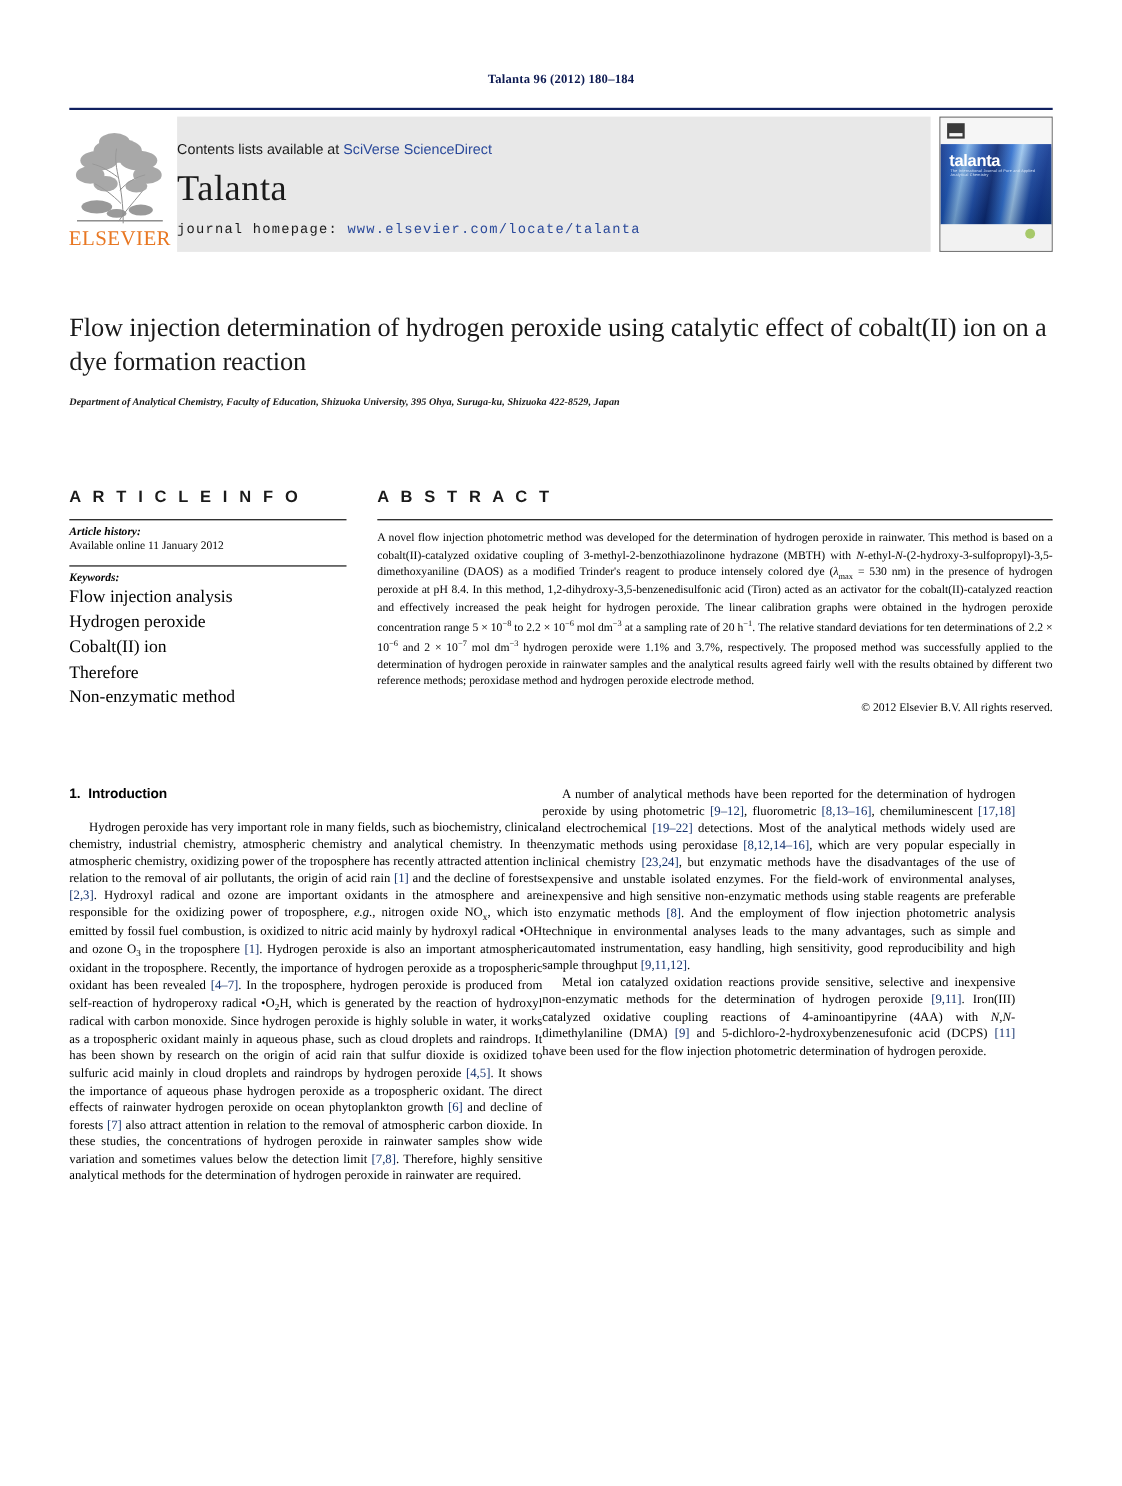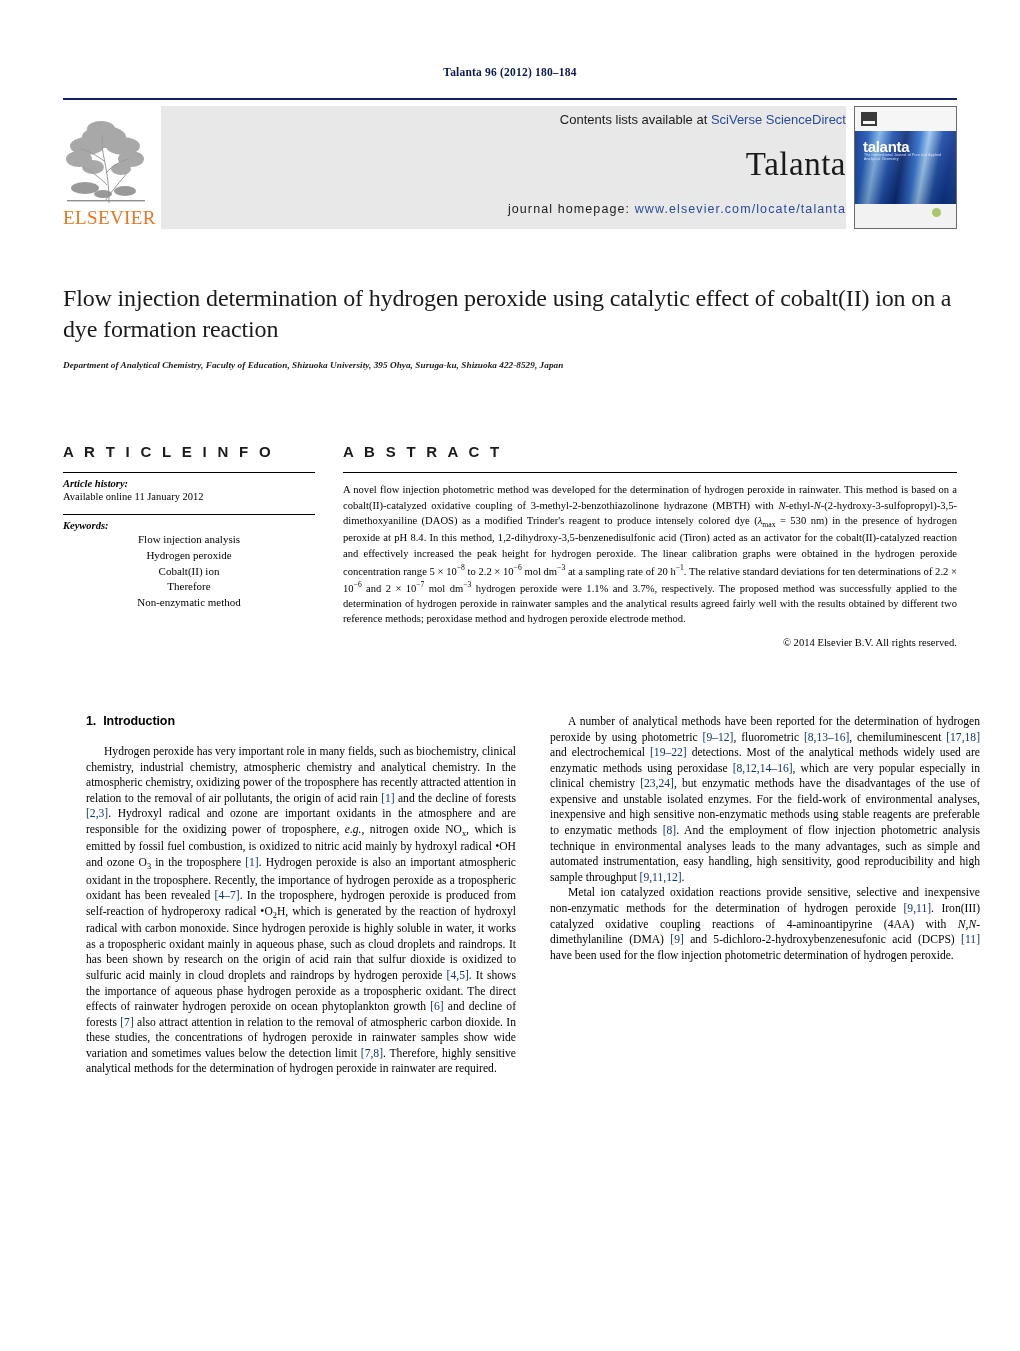--- a/index.html
+++ b/index.html
@@ -52,58 +52,59 @@
     display: flex;
     align-items: stretch;
     height: 123px;
   }
   .elsevier-logo {
     width: 92px;
     flex: 0 0 92px;
     display: flex;
     flex-direction: column;
     justify-content: flex-end;
+    align-items: center;
     padding-bottom: 2px;
   }
   .tree-box { width: 86px; height: 92px; }
   .elsevier-word {
     font-family: "Liberation Serif", serif;
     font-size: 19px;
     letter-spacing: 0.4px;
     color: #E87722;
     line-height: 1;
     margin-top: 1px;
   }
   .center-band {
     flex: 1 1 auto;
     background: #e8e8e8;
     margin: 0 8px 0 6px;
     display: flex;
     flex-direction: column;
     justify-content: space-between;
-    align-items: flex-end;
-    padding: 6px 0 13px 0;
+    align-items: flex-start;
+    padding: 22px 0 13px 0;
   }
   .contents-line {
     font-size: 13px;
     font-family: "Liberation Sans", sans-serif;
     color: #1a1a1a;
   }
   .contents-line .sd {
     color: #2b4a9b;
   }
   .journal-title {
     font-family: "Liberation Serif", serif;
     font-size: 33px;
     color: #1a1a1a;
     letter-spacing: 0.5px;
   }
   .homepage-line {
     font-size: 12.5px;
-    font-family: Liberation Sans, sans-serif;
+    font-family: Liberation Mono, monospace;
     letter-spacing: 1.1px;
     color: #1a1a1a;
   }
   .homepage-line .url { color: #2b4a9b; }
   .cover-thumb {
     width: 101px;
     flex: 0 0 101px;
     border: 1px solid #6b6b6b;
     background: #f2f2f2;
     position: relative;
@@ -212,21 +213,21 @@
   }
   .rule-thick { border-top: 1.6px solid #000; height: 0; }
   .info-group { padding: 5px 0 10px 0; }
   .info-label {
     font-size: 10.5px;
     font-style: italic;
     font-weight: bold;
     margin-bottom: 1px;
   }
   .info-line { font-size: 10.5px; line-height: 1.38; }
-  .kw-line { font-size: 11px; line-height: 1.42; text-align: center; }
+  .kw-line { font-size: 16px; line-height: 1.42; }
   .abs-text {
     font-size: 10.6px;
     line-height: 1.47;
     text-align: justify;
     padding-top: 9px;
     hyphens: manual;
   }
   .abs-copy {
     font-size: 10.6px;
     text-align: right;
@@ -234,22 +235,20 @@
   }
   sub, sup { font-size: 0.72em; }
 
   
   .body-cols {
     position: absolute;
     left: 63px;
     top: 714px;
     width: 894px;
     display: flex;
-    gap: 34px;
-    margin-left: 23px;
   }
   .bcol { width: 430px; flex: 0 0 430px; }
   .h1 {
     font-family: "Liberation Sans", sans-serif;
     font-size: 12.5px;
     font-weight: bold;
     margin: 0 0 16px 0;
     letter-spacing: -0.1px;
   }
   .h1 .num { margin-right: 7px; }
@@ -378,21 +377,21 @@
         <div class="kw-line">Cobalt(II) ion</div>
         <div class="kw-line">Therefore</div>
         <div class="kw-line">Non-enzymatic method</div>
       </div>
     </div>
 
     <div class="col-abs">
       <div class="sec-head">A B S T R A C T</div>
       <div class="rule-thick"></div>
       <div class="abs-text">A novel flow injection photometric method was developed for the determination of hydrogen peroxide in rainwater. This method is based on a cobalt(II)-catalyzed oxidative coupling of 3-methyl-2-benzothiazolinone hydrazone (MBTH) with <i>N</i>-ethyl-<i>N</i>-(2-hydroxy-3-sulfopropyl)-3,5-dimethoxyaniline (DAOS) as a modified Trinder's reagent to produce intensely colored dye (<i>λ</i><sub>max</sub> = 530 nm) in the presence of hydrogen peroxide at pH 8.4. In this method, 1,2-dihydroxy-3,5-benzenedisulfonic acid (Tiron) acted as an activator for the cobalt(II)-catalyzed reaction and effectively increased the peak height for hydrogen peroxide. The linear calibration graphs were obtained in the hydrogen peroxide concentration range 5 × 10<sup>−8</sup> to 2.2 × 10<sup>−6</sup> mol dm<sup>−3</sup> at a sampling rate of 20 h<sup>−1</sup>. The relative standard deviations for ten determinations of 2.2 × 10<sup>−6</sup> and 2 × 10<sup>−7</sup> mol dm<sup>−3</sup> hydrogen peroxide were 1.1% and 3.7%, respectively. The proposed method was successfully applied to the determination of hydrogen peroxide in rainwater samples and the analytical results agreed fairly well with the results obtained by different two reference methods; peroxidase method and hydrogen peroxide electrode method.</div>
-      <div class="abs-copy">© 2014 Elsevier B.V. All rights reserved.</div>
+      <div class="abs-copy">© 2012 Elsevier B.V. All rights reserved.</div>
     </div>
 
   </div>
 
   <div class="body-cols">
 
     <div class="bcol">
       <div class="h1">
         <span class="num">1.</span><span>Introduction</span>
       </div>

